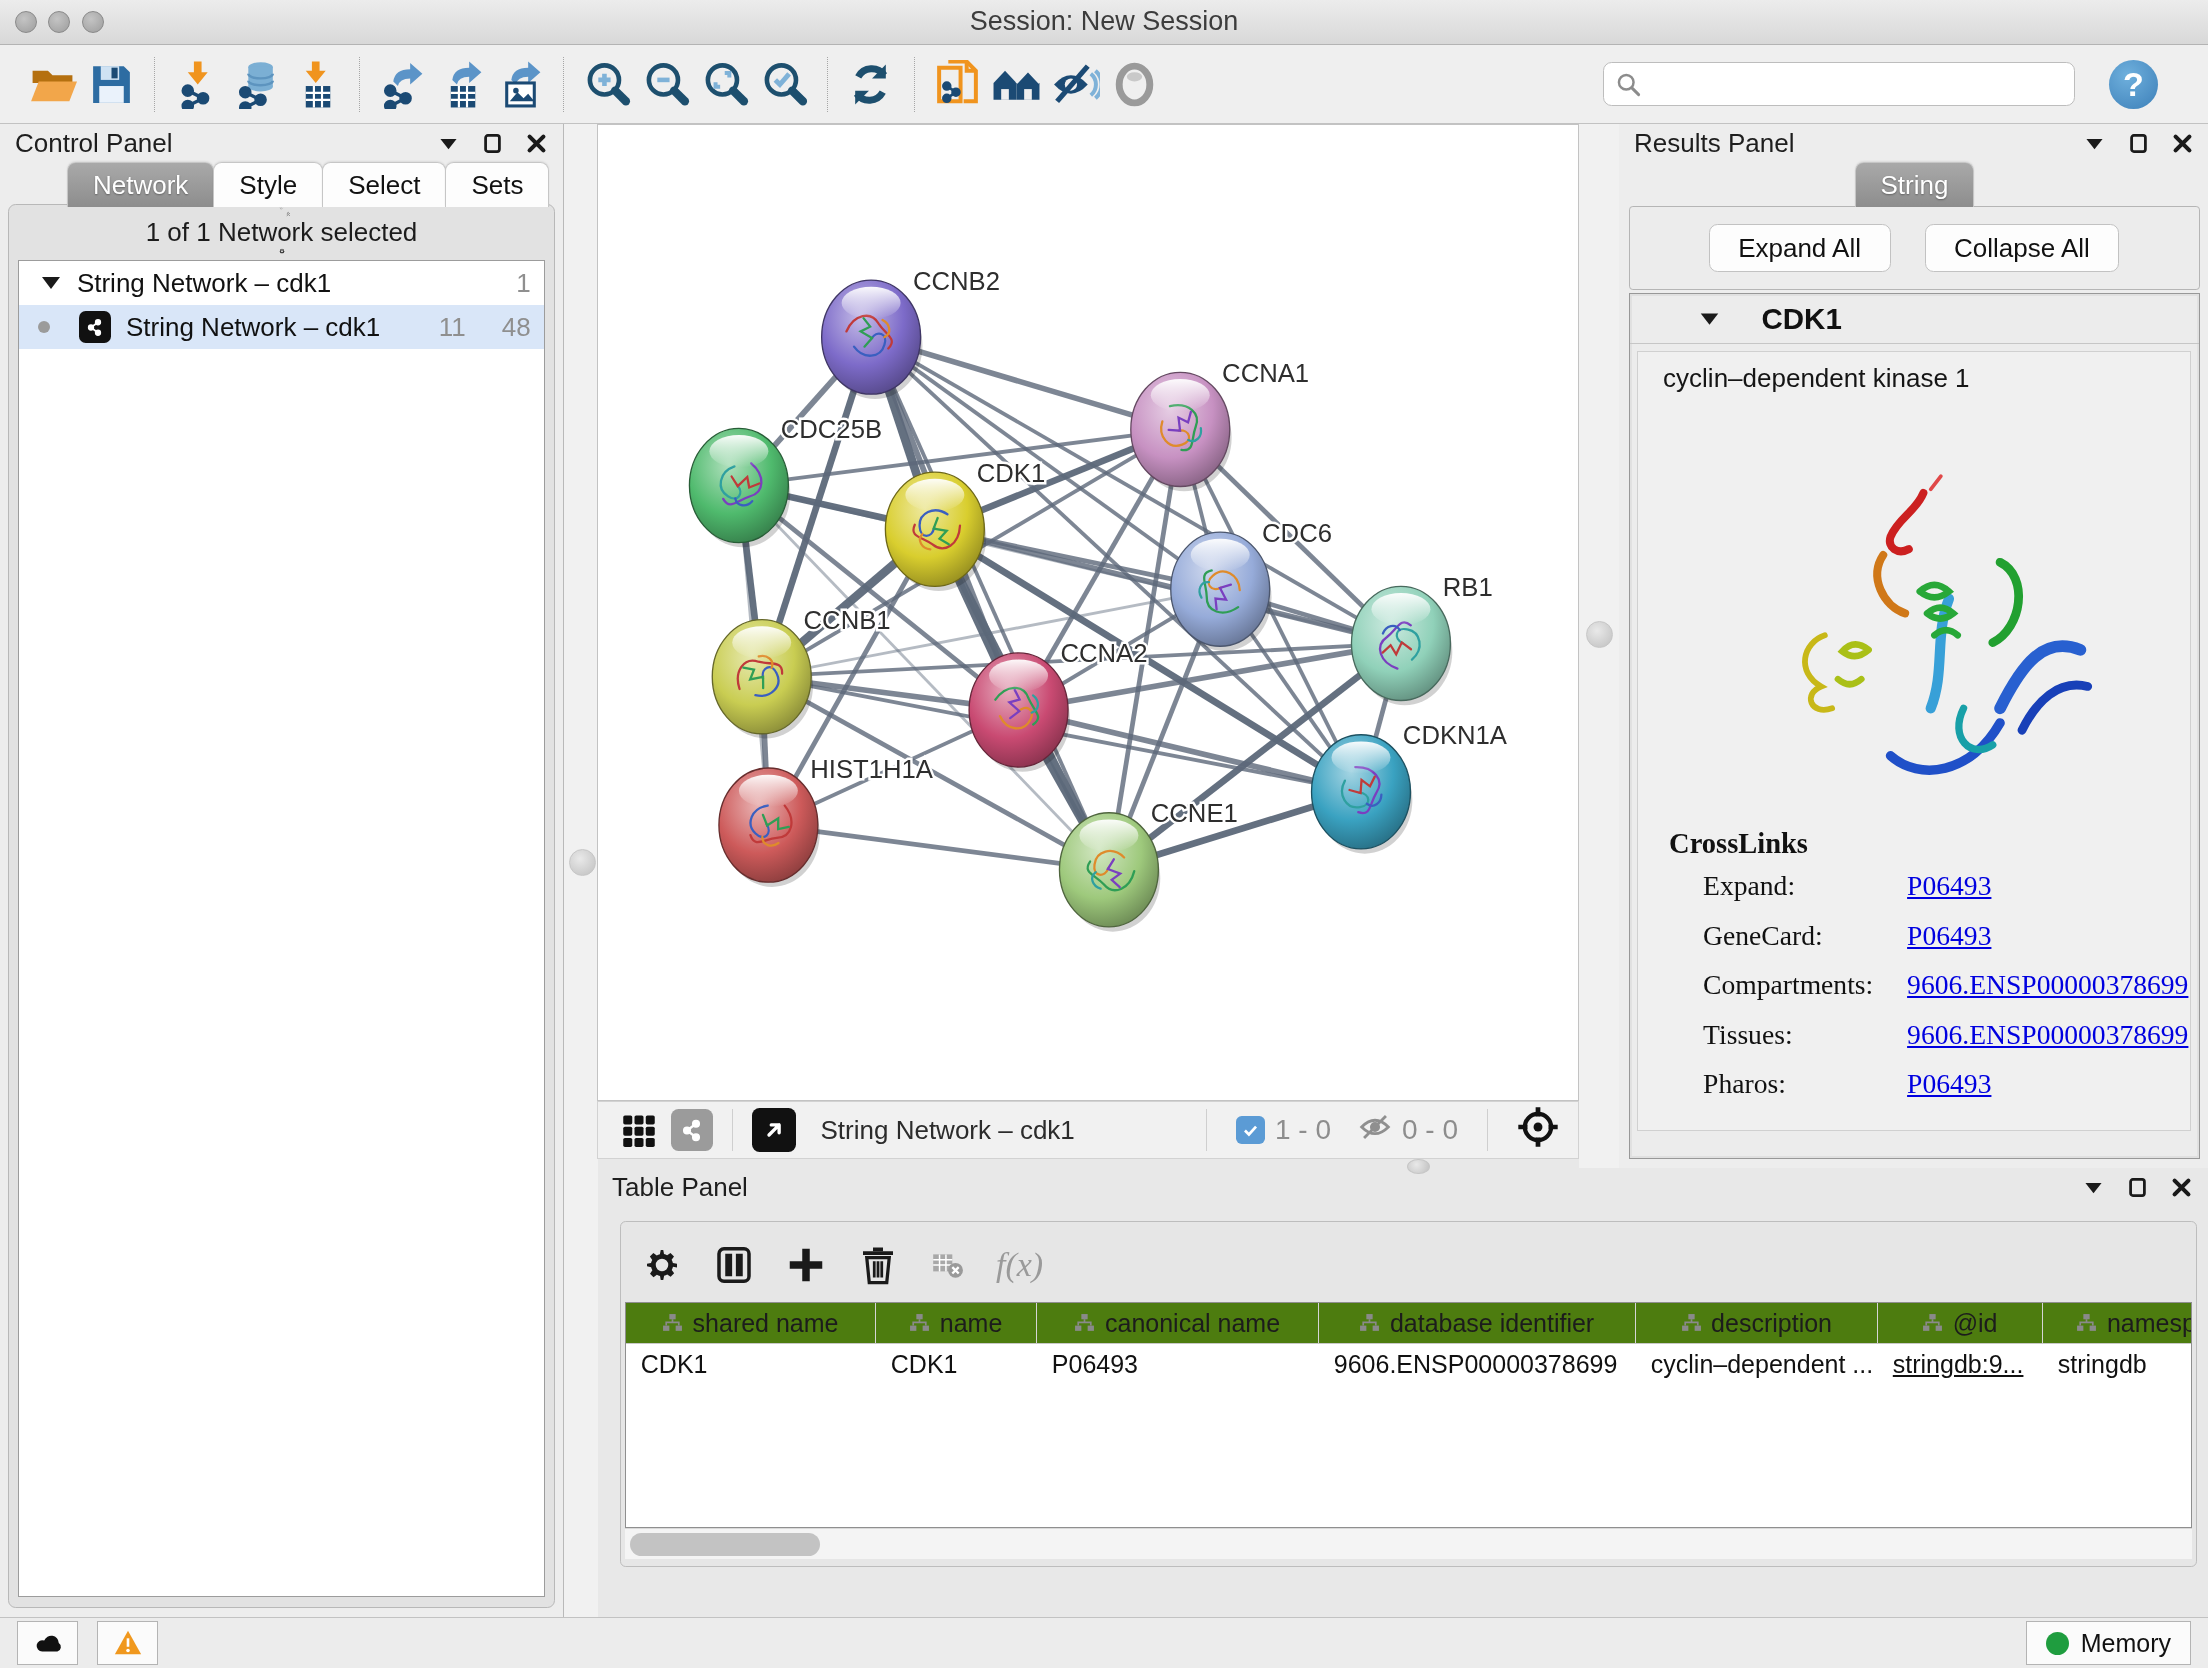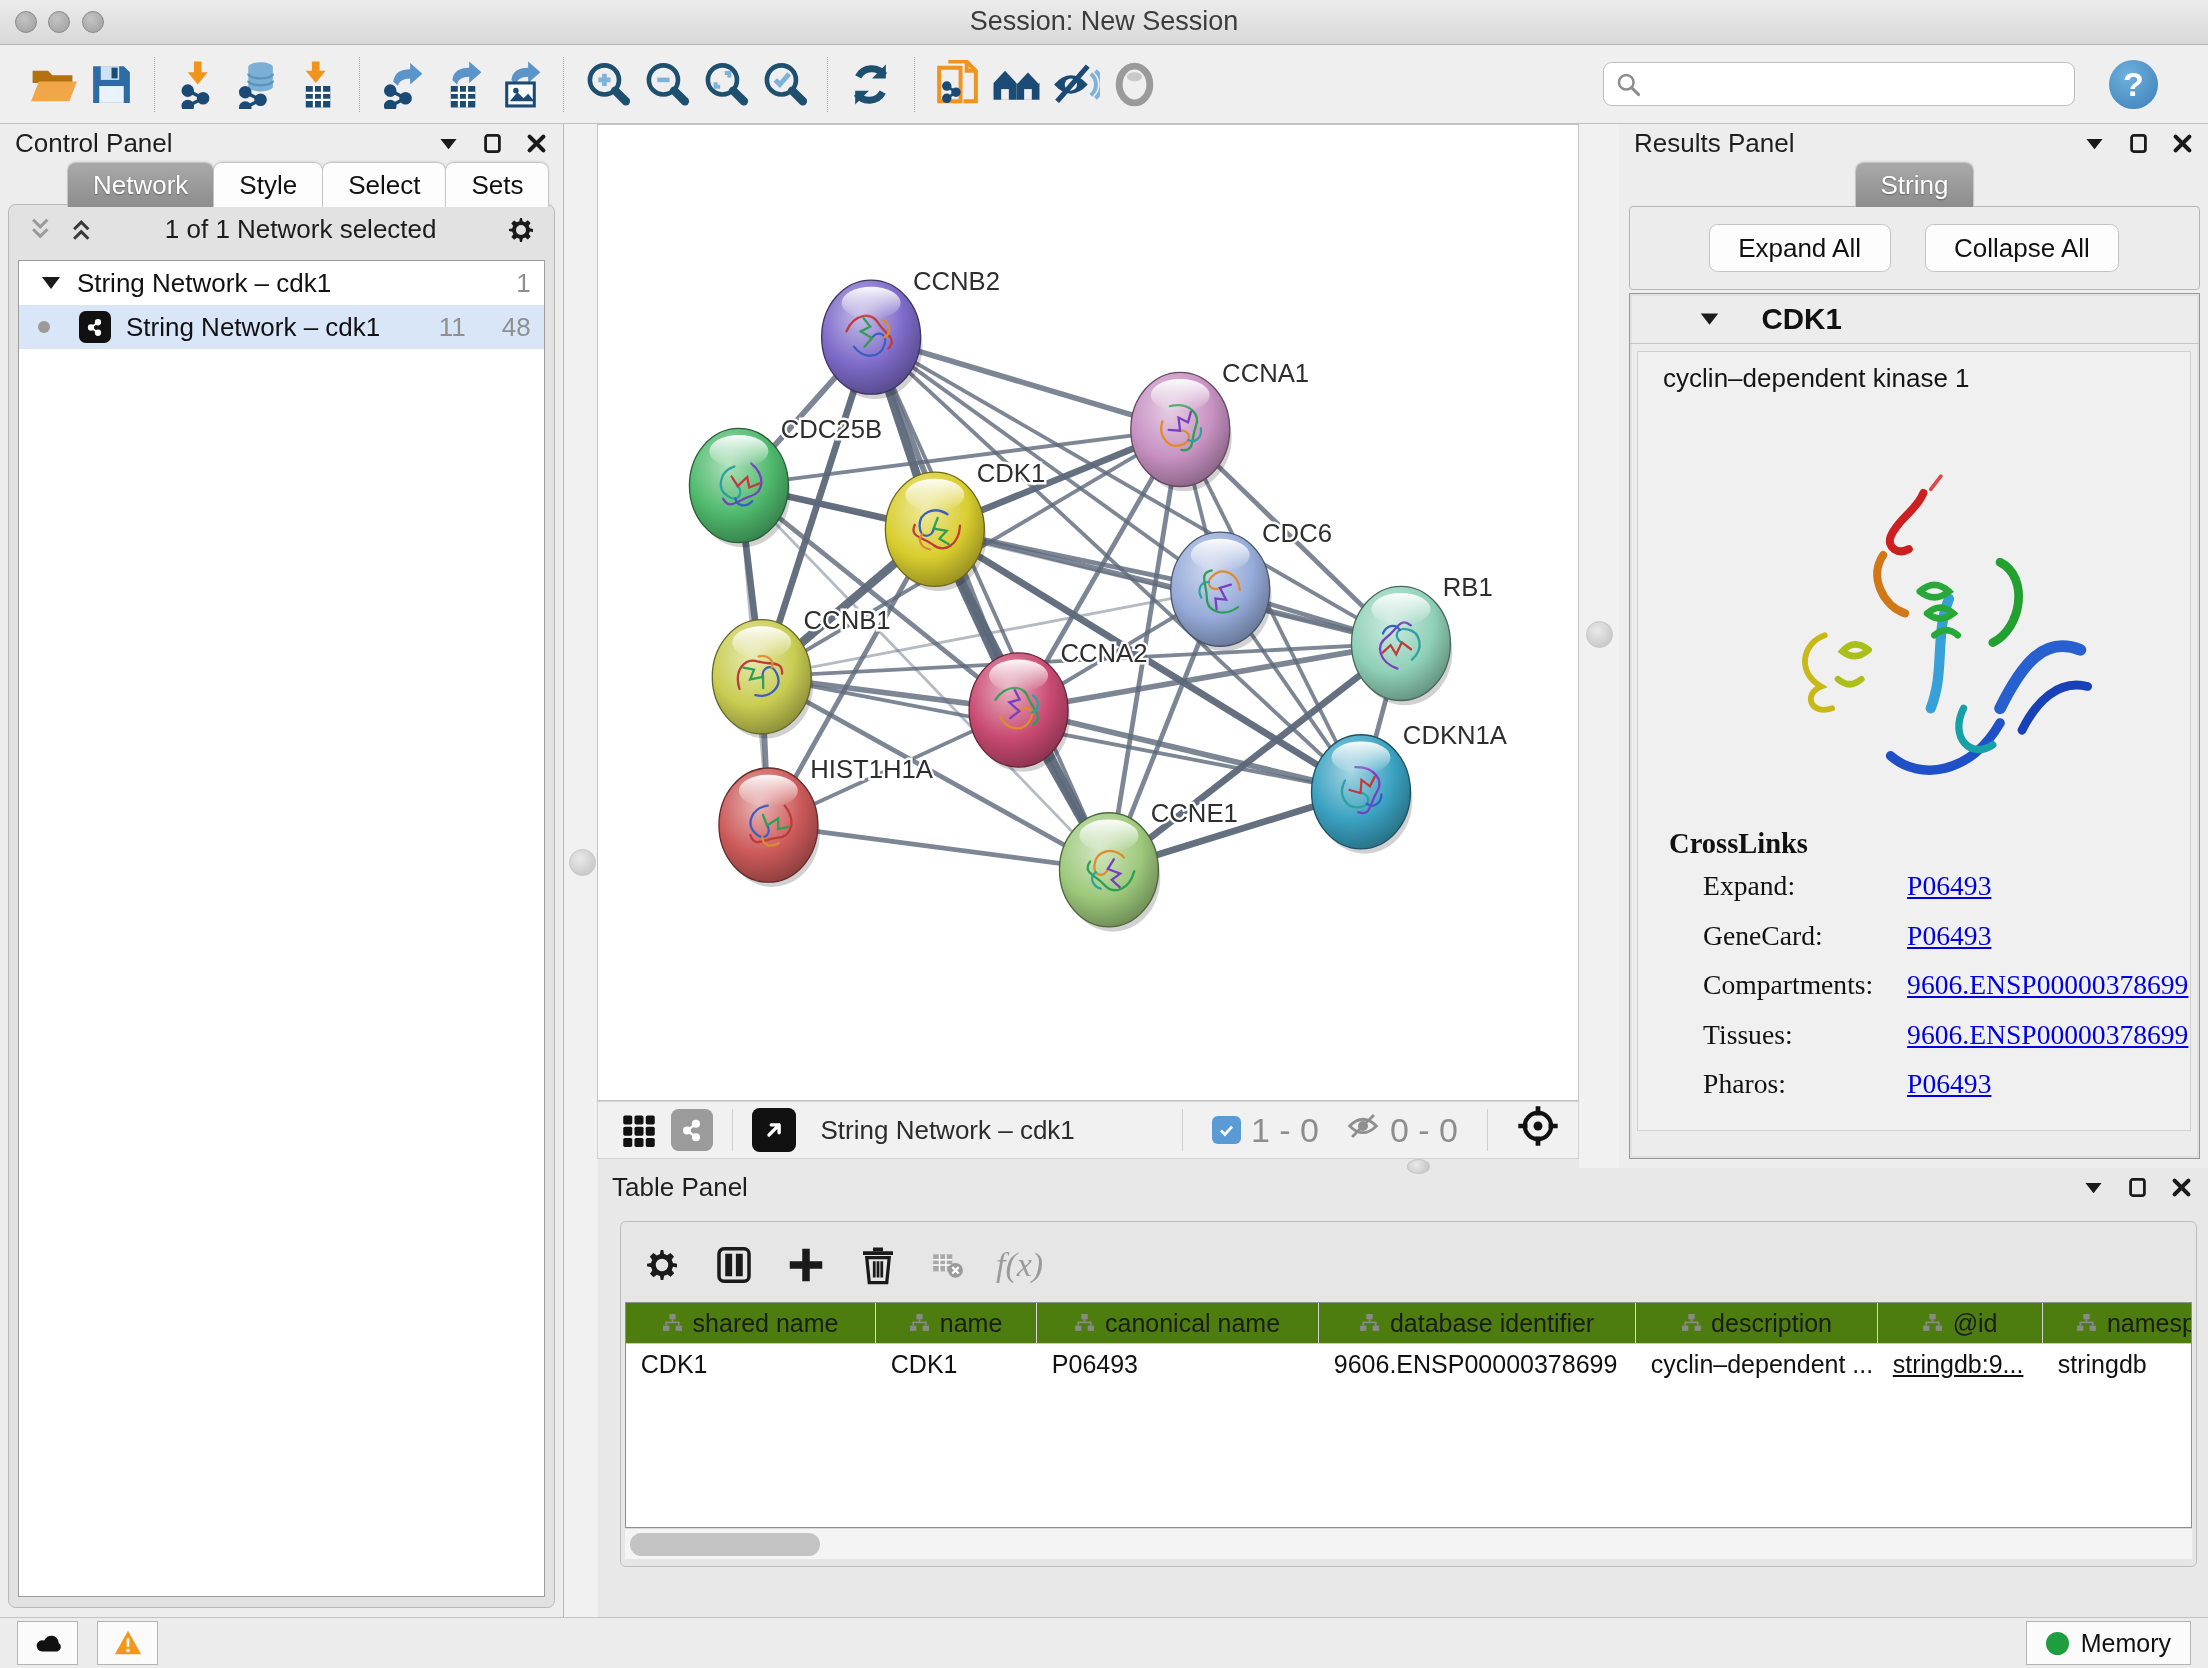--- a/index.html
+++ b/index.html
@@ -33,21 +33,21 @@
   .ph .ph-icons svg{width:23px;height:23px;}
   .tab{background:#fdfdfd;border:1px solid #c6c6c6;border-bottom:none;border-radius:8.6px 8.6px 0 0;
     padding:6.7px 25px;font-size:26px;color:#111;margin-right:-1px;box-shadow:0 -1px 1.9px rgba(0,0,0,.08);}
   .tab.active{background:linear-gradient(#a9a9a9,#8d8d8d);color:#fff;text-shadow:0 1px 1.9px rgba(0,0,0,.35);}
 
   
   .control-panel{position:absolute;left:0;top:124px;width:563px;height:1493px;background:#ededed;}
   .cp-tabs{display:flex;padding-left:67px;position:relative;z-index:2;}
   .cp-box{position:absolute;left:7.6px;right:7.6px;top:80px;bottom:9.5px;background:#e2e2e2;
     border:1px solid #b8b8b8;border-radius:7.6px;}
-  .cp-subheader{display:flex;align-items:center;height:49px;padding:0 17px;}
+  .cp-subheader{display:flex;align-items:center;height:49px;padding:0 17px;flex-direction:column;}
   .cp-subheader .sel-info{flex:1;text-align:center;font-size:26px;color:#1c1c1c;}
   .cp-list{position:absolute;left:9.5px;right:9.5px;top:55px;bottom:9.5px;background:#fff;border:1px solid #9c9c9c;}
   .cp-row{display:flex;align-items:center;height:44px;font-size:26px;color:#111;padding:0 13.3px;}
   .cp-row.selected{background:#d9e6f8;}
   .cp-row .count{margin-left:auto;color:#8f8f8f;}
   .tri-down{width:0;height:0;border-left:9.5px solid transparent;border-right:9.5px solid transparent;border-top:12.4px solid #1a1a1a;margin:0 17px 0 9.5px;}
   .dot{width:12.4px;height:12.4px;border-radius:50%;background:#9b9b9b;margin:0 28.5px 0 5.7px;}
   .share-tile{width:32px;height:32px;border-radius:6.7px;background:#111;display:flex;align-items:center;justify-content:center;margin-right:15px;}
   .share-tile svg{width:21px;height:21px;}
   .nums{margin-left:auto;display:flex;gap:36px;color:#8f8f8f;}
@@ -58,21 +58,21 @@
   .vsplit .knob{width:25px;height:25px;border-radius:50%;position:absolute;left:4.8px;}
   .hknob{position:absolute;width:21px;height:13.3px;border-radius:50%;}
 
   
   .network-area{position:absolute;left:597px;top:124px;width:982px;height:1035px;}
   .net-canvas{position:absolute;left:0;top:0;width:982px;height:977px;background:#fff;border:1px solid #c3c3c3;box-sizing:border-box;}
   .net-bar{position:absolute;left:0;top:977px;width:982px;height:58px;background:#f1f1f1;
     border:1px solid #d2d2d2;box-sizing:border-box;display:flex;align-items:center;padding:0 19px;}
   .net-bar .nsep{width:0;height:42px;border-left:1px solid #cfcfcf;margin:0 19px;}
   .net-title{font-size:26px;color:#2c2c2c;margin-left:25px;}
-  .net-counts{display:flex;align-items:center;gap:10px;color:#8d8d8d;font-size:34px;}
+  .net-counts{display:flex;align-items:center;gap:10px;color:#8d8d8d;font-size:28px;}
   .cbox{width:28.5px;height:28.5px;border-radius:5.7px;background:#5b9bd5;display:flex;align-items:center;justify-content:center;}
   .tile{border-radius:7.6px;display:flex;align-items:center;justify-content:center;}
 
   
   .results-panel{position:absolute;left:1619px;top:124px;width:590px;height:1044px;background:#ededed;}
   .rp-tabrow{display:flex;justify-content:center;position:relative;z-index:2;}
   .rp-actions{position:absolute;left:9.5px;right:9.5px;top:82px;height:82px;background:#ececec;
     border:1px solid #b5b5b5;border-radius:3.8px;display:flex;align-items:center;justify-content:center;gap:34px;}
   .rp-btn{background:#fdfdfd;border:1px solid #c2c2c2;border-radius:8.6px;font-size:26px;color:#111;padding:7.6px 28.5px;}
   .rp-content{position:absolute;left:9.5px;right:9.5px;top:169px;bottom:9.5px;background:#ececec;

